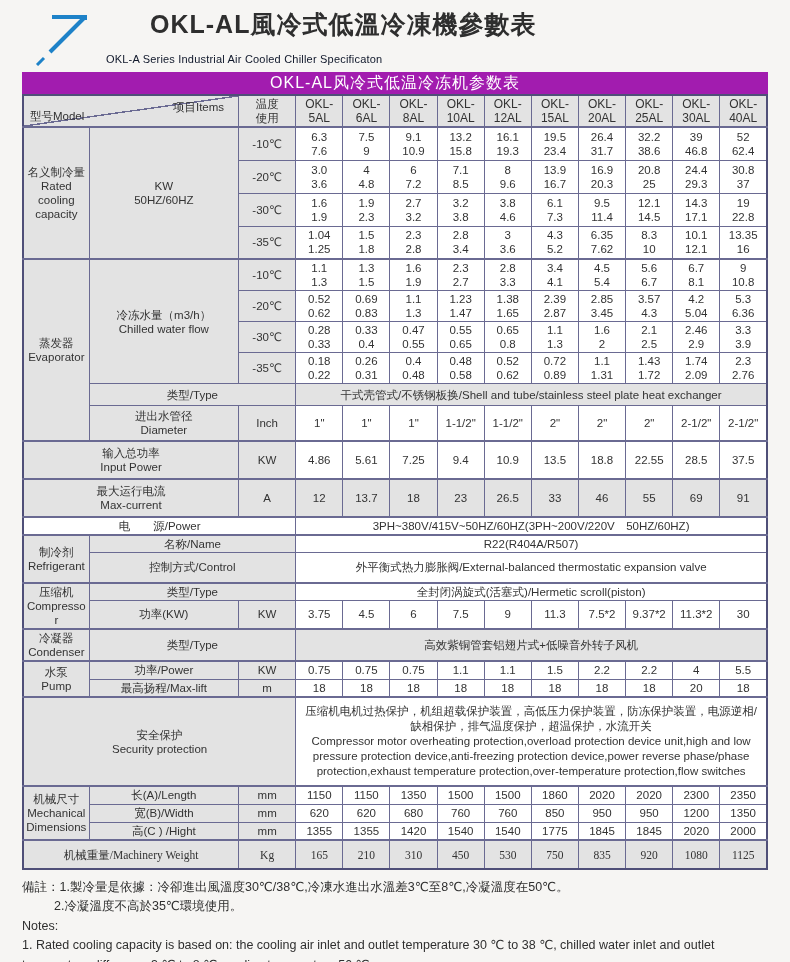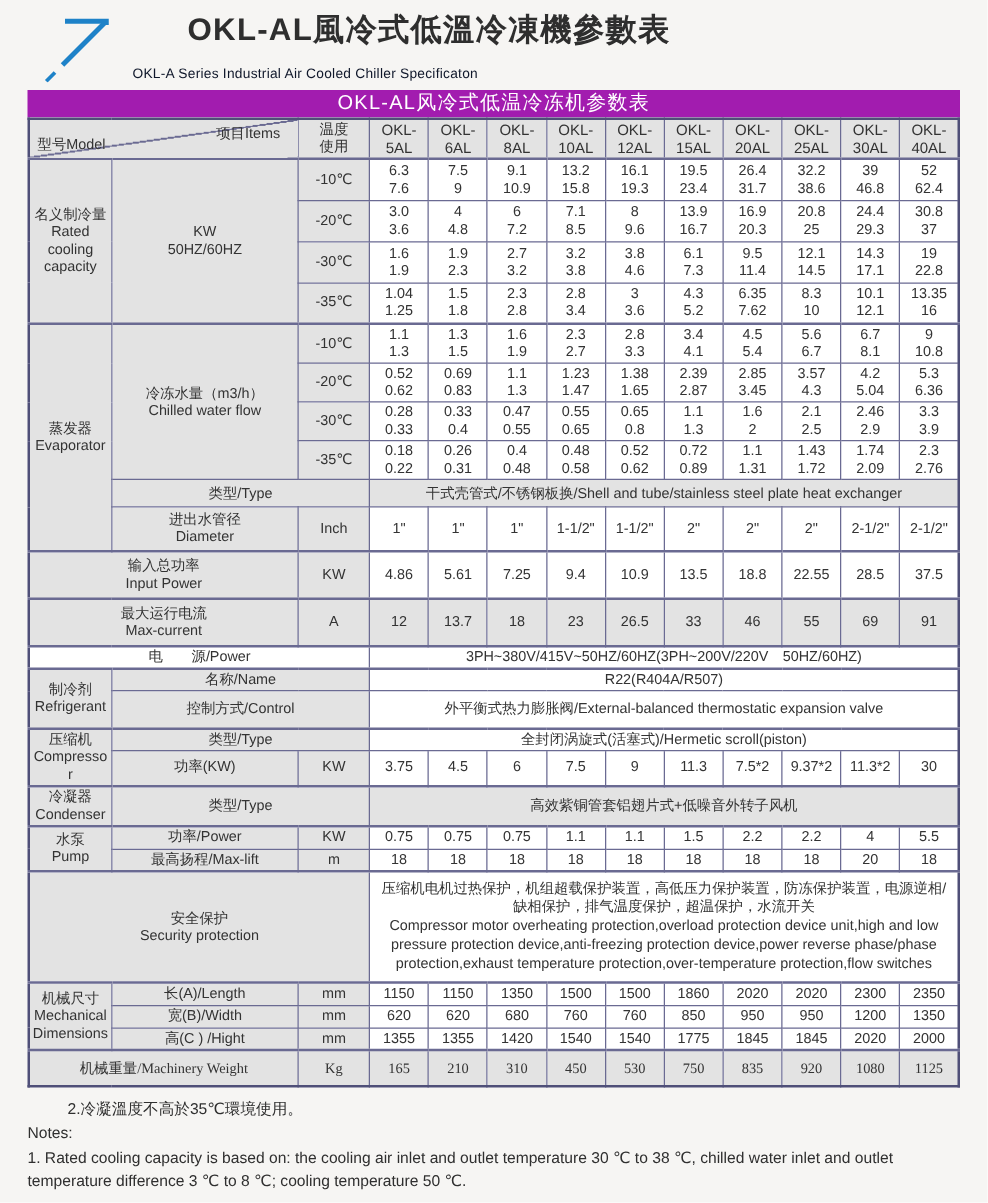--- a/index.html
+++ b/index.html
@@ -973,19 +973,20 @@
               <div>1080</div>
             </td>
             <td class="g">
               <div>1125</div>
             </td>
           </tr>
         </tbody>
     </table>
 
     <div class="notes">
+      <div>備註：1.製冷量是依據：冷卻進出風溫度30℃/38℃,冷凍水進出水溫差3℃至8℃,冷凝溫度在50℃。</div>
       <div class="ind1">2.冷凝溫度不高於35℃環境使用。</div>
       <div>Notes:</div>
       <div>1. Rated cooling capacity is based on: the cooling air inlet and outlet temperature 30 ℃ to 38 ℃, chilled water inlet and outlet temperature difference 3 ℃ to 8 ℃; cooling temperature 50 ℃.</div>
     </div>
   </div>
 
 </div>
 
 </body></html>

